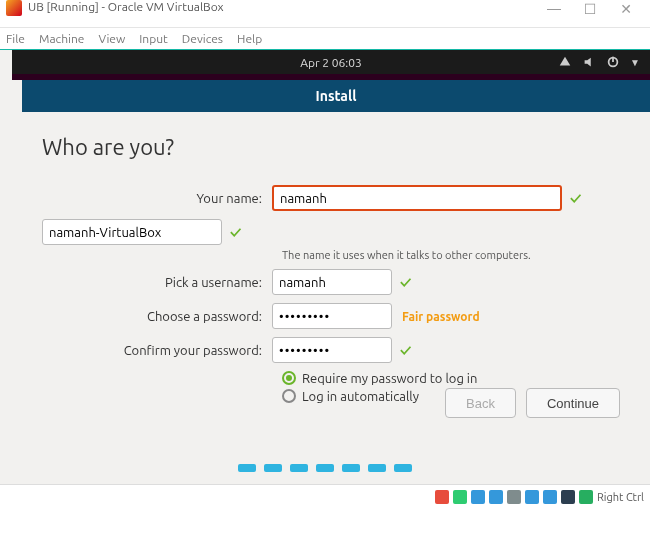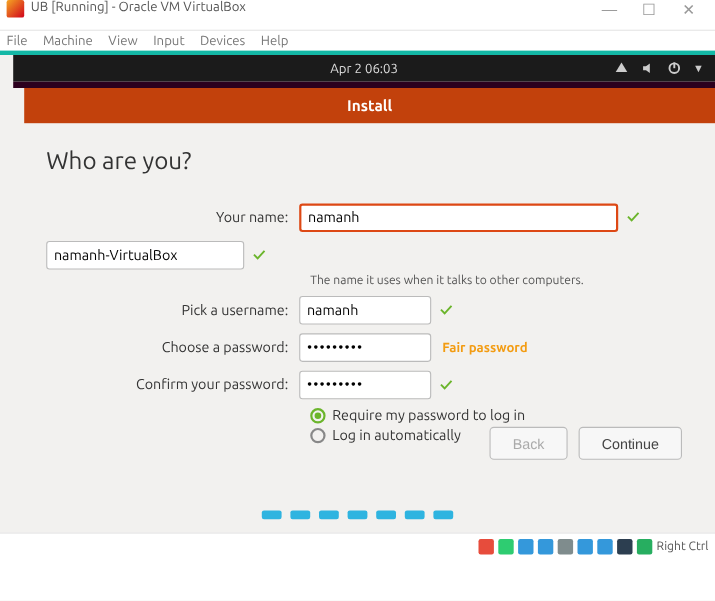--- a/index.html
+++ b/index.html
@@ -1,27 +1,27 @@
 <!DOCTYPE html>
 <html><head>
 <meta charset="utf-8">
 <style>
 * { box-sizing: border-box; margin: 0; padding: 0; }
 body { font-family: Ubuntu, "Segoe UI", Arial, sans-serif; font-size: 13px; background: #fff; width: 650px; height: 546px; overflow: hidden; position: relative; }
 .titlebar { height: 28px; background: #fff; border-bottom: 1px solid #e5e5e5; display: flex; padding: 0 6px; }
 .titlebar .app-icon { width: 16px; height: 16px; background: linear-gradient(135deg,#f5a623,#d0021b); margin-right: 6px; border-radius: 2px; }
 .titlebar .title { color: #555; font-size: 12px; flex: 1; }
 .titlebar .win-btn { width: 36px; height: 20px; text-align: center; color: #999; font-size: 14px; cursor: pointer; line-height: 18px; }
-.menubar { height: 22px; display: flex; align-items: center; padding: 0 6px; gap: 14px; color: #777; font-size: 12px; border-bottom: 4px solid #14b8a6; }
+.menubar { height: 22px; display: flex; align-items: center; padding: 0 6px; gap: 14px; color: #777; font-size: 12px; border-bottom: 1px solid #14b8a6; }
 .menubar span { cursor: pointer; }
 .vm-screen { background: #f2f1ef; height: 434px; position: relative; padding-left: 12px; }
 .ubuntu-topbar { height: 24px; background: #1b1b1b; color: #ddd; display: flex; align-items: center; justify-content: center; font-size: 12px; position: relative; }
 .ubuntu-topbar .sys-icons { position: absolute; right: 10px; display: flex; gap: 10px; align-items: center; }
 .ubuntu-decor { height: 6px; background: #2c001e; }
-.installer-header { height: 32px; background: #c2410c; color: #fff; display: flex; align-items: center; justify-content: center; font-weight: bold; font-size: 14px; margin-left: 10px; }
+.installer-header { height: 32px; background: #0c4a6e; color: #fff; display: flex; align-items: center; justify-content: center; font-weight: bold; font-size: 14px; margin-left: 10px; }
 .installer-body { padding: 22px 30px 0 30px; }
 .page-title { font-size: 22px; color: #333; font-weight: 400; margin-bottom: 26px; }
 .form-row { display: flex; align-items: center; margin-bottom: 8px; }
 .form-row .lbl { width: 230px; text-align: right; padding-right: 10px; color: #333; font-size: 13px; }
 .form-row input[type=text], .form-row input[type=password] { height: 26px; padding: 2px 6px; border: 1px solid #bbb; border-radius: 3px; font-size: 13px; font-family: inherit; }
 .form-row input.focused { border: 2px solid #dd4814; outline: none; }
 .check { color: #6bb52b; font-size: 16px; margin-left: 8px; font-weight: bold; }
 .hint { font-size: 11px; color: #555; margin-left: 240px; margin-top: -4px; margin-bottom: 8px; }
 .strength { color: #f39c12; font-weight: bold; font-size: 12px; margin-left: 10px; }
 .radio-row { margin-left: 240px; display: flex; align-items: center; font-size: 13px; color: #333; margin-bottom: 4px; }

